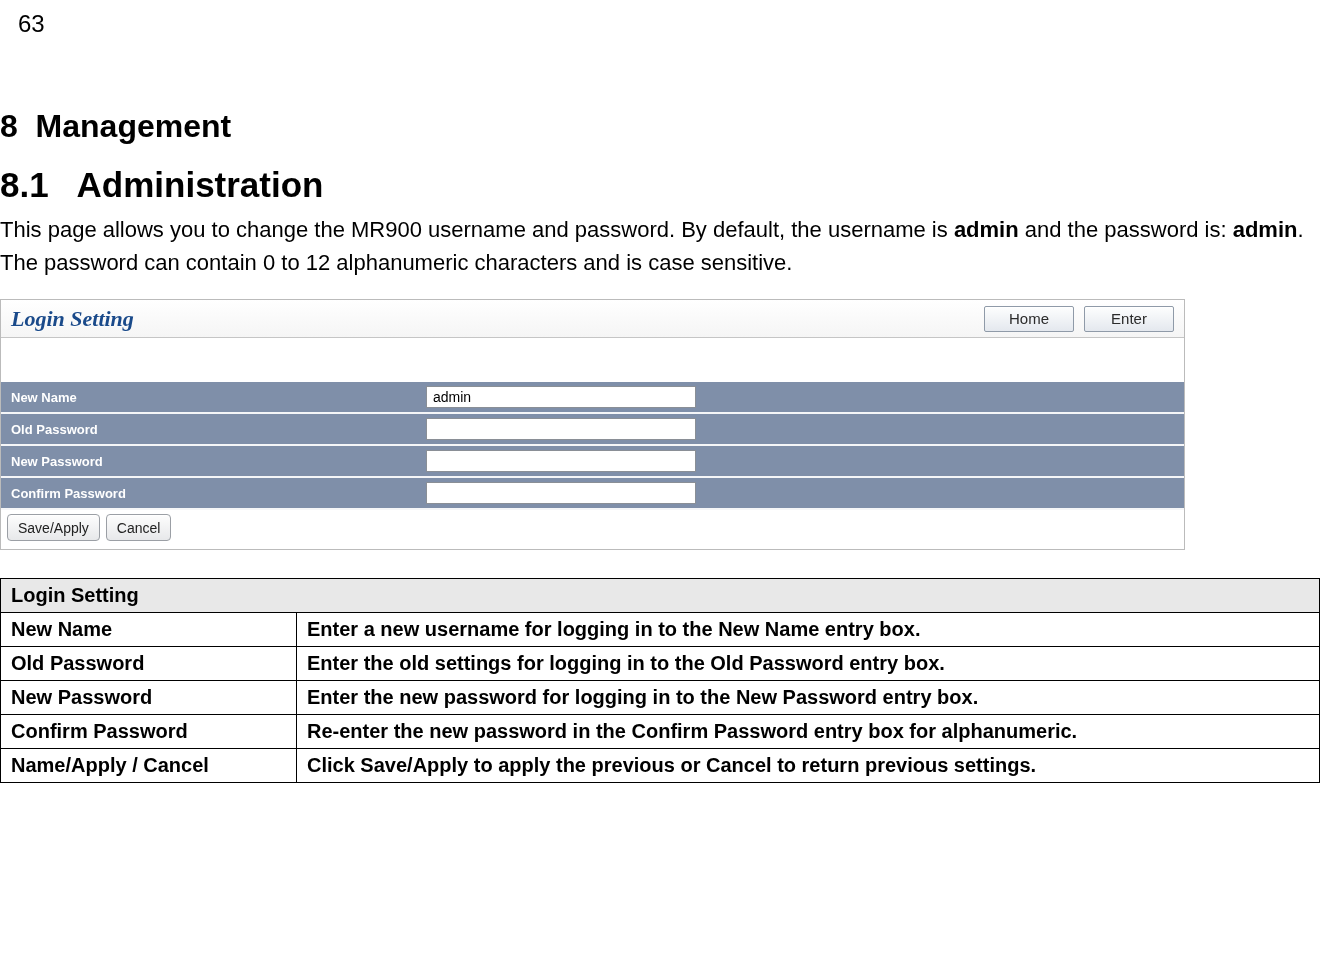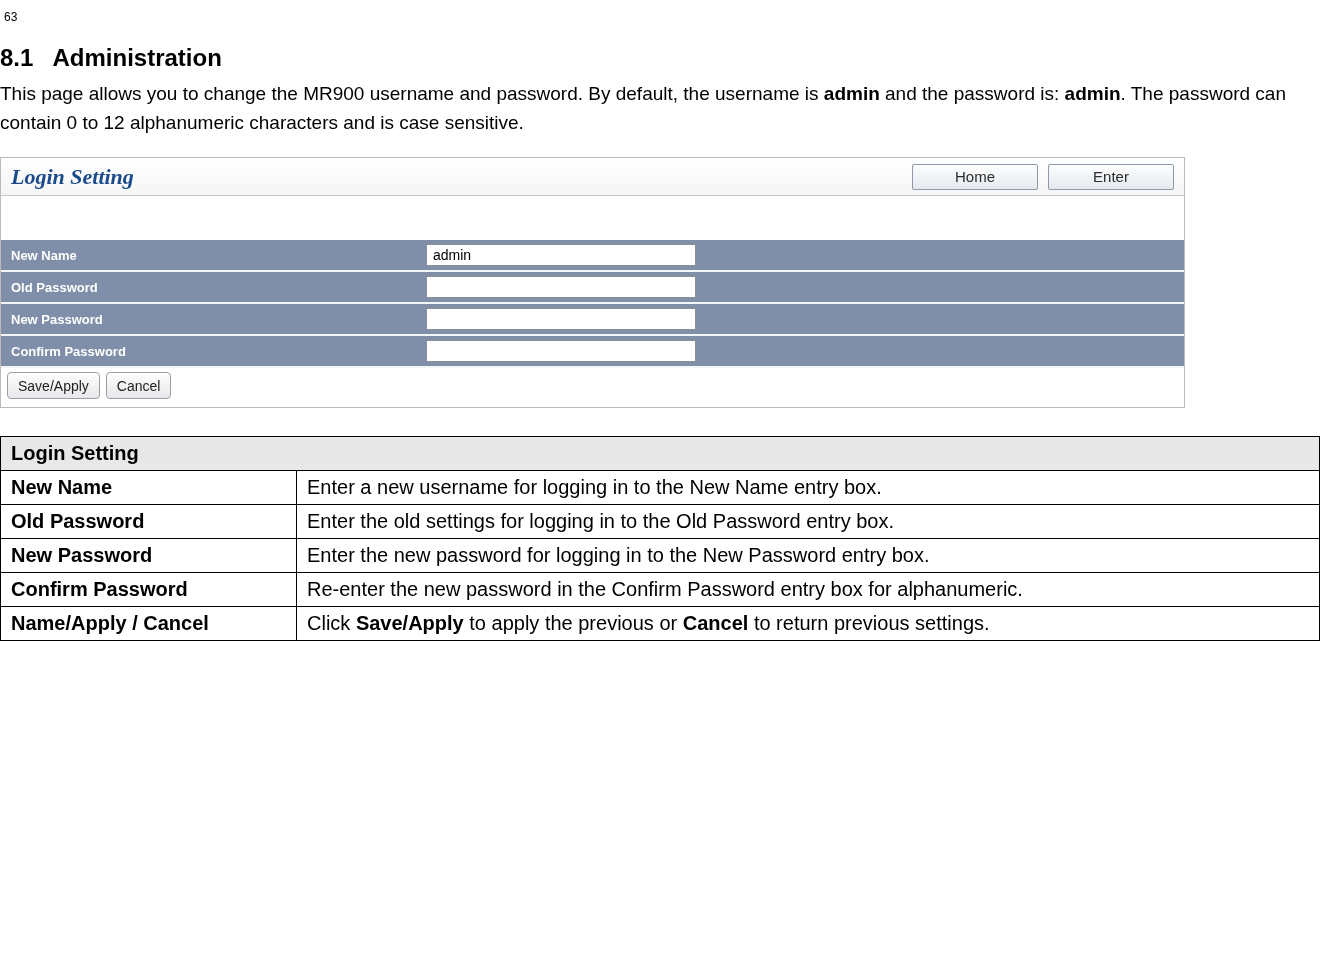--- a/index.html
+++ b/index.html
@@ -10,36 +10,36 @@
     padding: 0;
     width: 1337px;
     height: 968px;
     background: #fff;
     box-sizing: border-box;
   }
   .page {
     padding: 0;
   }
   .page-number {
-    font-size: 12px;
+    font-size: 24px;
     margin: 10px 0 0 0;
-    padding-left: 4px;
+    padding-left: 18px;
   }
   h1 {
     font-size: 32px;
     font-weight: bold;
     margin: 70px 0 10px 0;
   }
   h2 {
-    font-size: 24px;
+    font-size: 35px;
     font-weight: bold;
     margin: 20px 0 8px 0;
   }
   .intro {
-    font-size: 19px;
+    font-size: 22px;
     line-height: 1.5;
     margin: 0 0 20px 0;
   }
   .intro b { font-weight: bold; }
 
   
   .panel {
     width: 1185px;
     border: 1px solid #bbb;
     margin: 6px 0 28px 0;
@@ -62,21 +62,21 @@
     font-weight: bold;
     font-size: 22px;
     font-family: Georgia, "Times New Roman", serif;
     text-shadow: 0 1px 0 rgba(255,255,255,0.6);
   }
   .header-buttons {
     display: flex;
     gap: 10px;
   }
   .hbtn {
-    width: 126px;
+    width: 90px;
     height: 26px;
     border: 1px solid #8f9aa8;
     background: linear-gradient(#fdfefe, #e4e8ee);
     font-family: "Segoe UI", Arial, sans-serif;
     font-size: 15px;
     color: #2b2b2b;
     cursor: pointer;
     box-sizing: border-box;
     display: flex;
     align-items: center;
@@ -171,32 +171,34 @@
     text-align: left;
     background: #e8e8e8;
     border: 1px solid #000;
     padding: 5px 10px;
     font-weight: bold;
   }
   table.desc td {
     border: 1px solid #000;
     padding: 5px 10px;
     vertical-align: top;
+    font-weight: bold;
   }
   table.desc td.name {
     font-weight: bold;
     width: 275px;
   }
 </style>
 </head>
 <body>
 
 <div class="page">
   <div class="page-number">63</div>
 
+  <h1>8&nbsp;&nbsp;Management</h1>
   <h2>8.1&nbsp;&nbsp; Administration</h2>
 
   <p class="intro">
     <span>This page allows you to change the MR900 username and password. By default, the username is </span><b>admin</b><span> and the password is: </span><b>admin</b><span>. The password can contain 0 to 12 alphanumeric characters and is case sensitive.</span>
   </p>
 
   <div class="panel">
     <div class="panel-header">
       <div class="panel-title">Login Setting</div>
       <div class="header-buttons">

